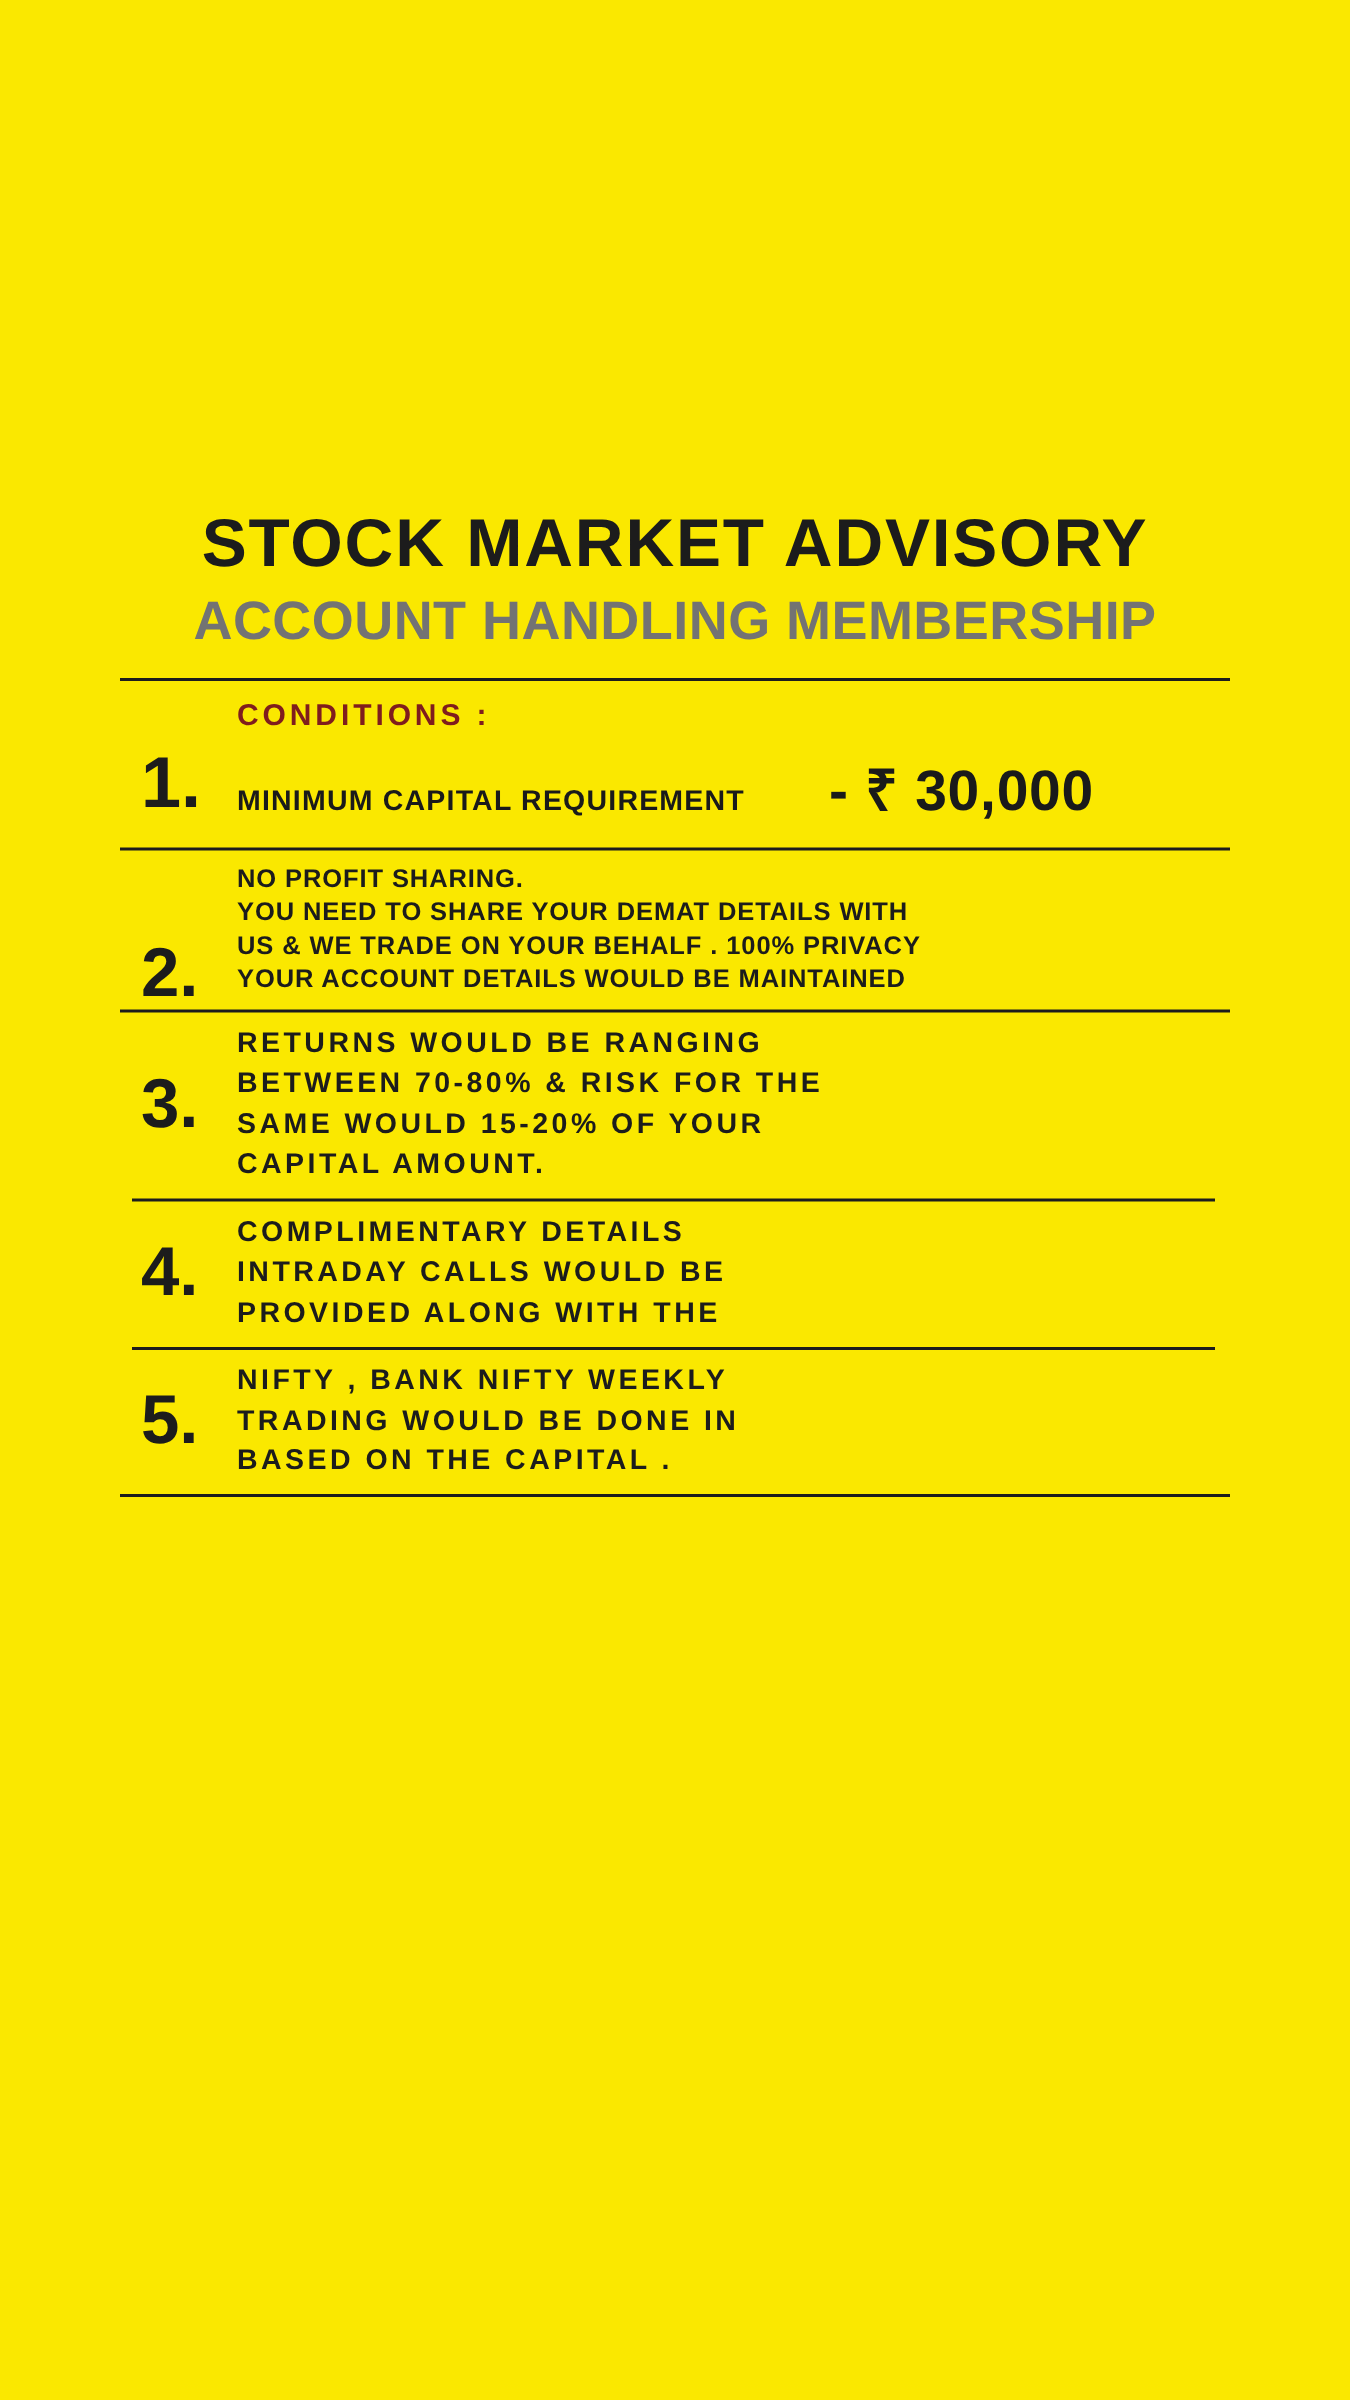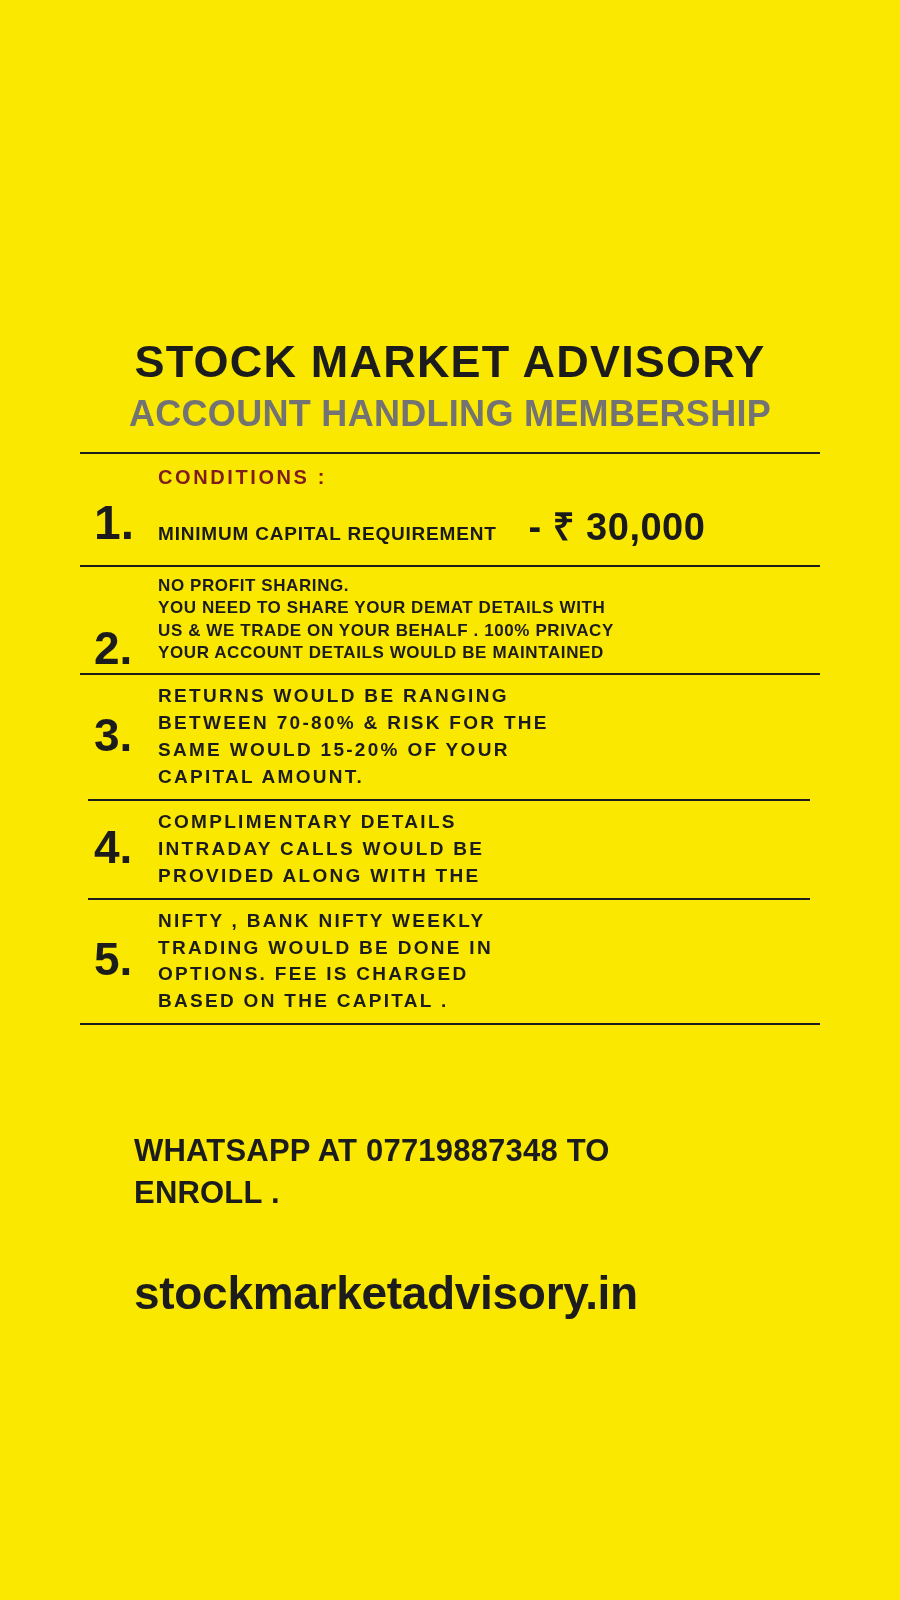--- a/index.html
+++ b/index.html
@@ -113,21 +113,21 @@
 
   
   .item-1 {
     align-items: center;
     padding-bottom: 14px;
   }
   .item-1 .num { font-size: 48px; }
   .cap-row {
     display: flex;
     align-items: baseline;
-    gap: 32px;
+    gap: 56px;
   }
   .cap-label {
     font-size: 19px;
     font-weight: 700;
     letter-spacing: 0.8px;
     white-space: nowrap;
   }
   .cap-amount {
     font-size: 38px;
     font-weight: 800;
@@ -223,27 +223,22 @@
       </div>
     </div>
 
     <div class="rule short-left"></div>
 
     <div class="item item-5">
       <div class="num">5.</div>
       <div class="item-body">
         <div class="line">NIFTY , BANK NIFTY WEEKLY</div>
         <div class="line">TRADING WOULD BE DONE IN</div>
-        <div class="line">OPTIONS. FEE IS CHARGED</div>
         <div class="line">BASED ON THE CAPITAL .</div>
       </div>
     </div>
 
     <div class="rule"></div>
 
   </div>
 
-  <div class="footer">
-    <div class="whatsapp">WHATSAPP AT 07719887348 TO ENROLL .</div>
-    <div class="website">stockmarketadvisory.in</div>
-  </div>
 
 </div>
 
 </body></html>

